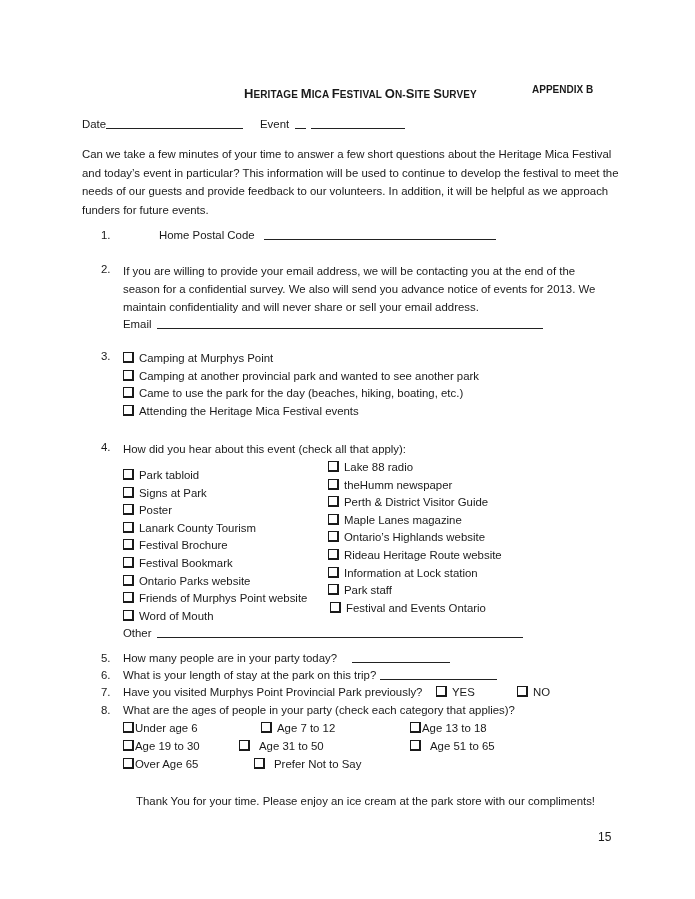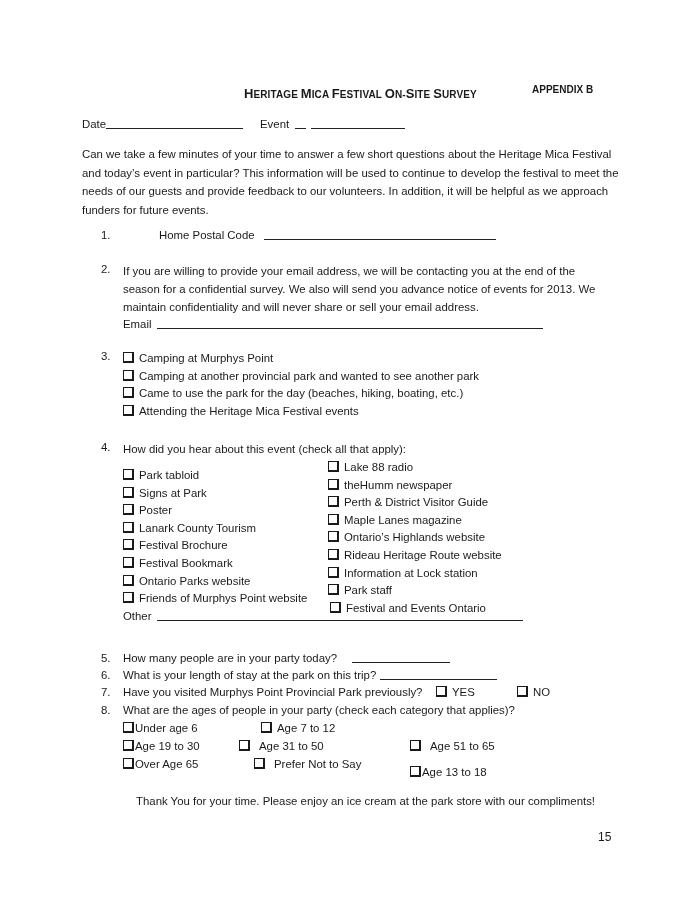--- a/index.html
+++ b/index.html
@@ -80,20 +80,21 @@
 <div class="abs qtext opt" style="top:441px;">How did you hear about this event (check all that apply):</div>
 <div class="abs qtext opt" style="top:467px;">
   <div><span class="box"></span><span>Park tabloid</span></div>
   <div><span class="box"></span><span>Signs at Park</span></div>
   <div><span class="box"></span><span>Poster</span></div>
   <div><span class="box"></span><span>Lanark County Tourism</span></div>
   <div><span class="box"></span><span>Festival Brochure</span></div>
   <div><span class="box"></span><span>Festival Bookmark</span></div>
   <div><span class="box"></span><span>Ontario Parks website</span></div>
   <div><span class="box"></span><span>Friends of Murphys Point website</span></div>
+  <div><span class="box"></span><span>Word of Mouth</span></div>
   <div>
     <span>Other</span>
     <span class="line" style="width:366px; margin-left:2px;"></span>
   </div>
 </div>
 <div class="abs col2 opt" style="top:459px;">
   <div><span class="box"></span><span>Lake 88 radio</span></div>
   <div><span class="box"></span><span>theHumm newspaper</span></div>
   <div><span class="box"></span><span>Perth &amp; District Visitor Guide</span></div>
   <div><span class="box"></span><span>Maple Lanes magazine</span></div>
@@ -118,21 +119,21 @@
 <div class="abs q" style="top:686px;">7.</div>
 <div class="abs qtext" style="top:686px;">Have you visited Murphys Point Provincial Park previously?</div>
 <div class="abs" style="left:436px; top:686px;"><span class="box"></span><span>YES</span></div>
 <div class="abs" style="left:517px; top:686px;"><span class="box"></span><span>NO</span></div>
 
 <div class="abs q" style="top:704px;">8.</div>
 <div class="abs qtext" style="top:704px;">What are the ages of people in your party (check each category that applies)?</div>
 
 <div class="abs" style="left:123px; top:722px;"><span class="box" style="margin-right:1px;"></span><span>Under age 6</span></div>
 <div class="abs" style="left:251px; top:722px;padding-left:10px;"><span class="box"></span><span>Age 7 to 12</span></div>
-<div class="abs" style="left:410px; top:722px;margin-top:44px;"><span class="box" style="margin-right:1px;"></span><span>Age 13 to 18</span></div>
+<div class="abs" style="left:410px; top:722px;"><span class="box" style="margin-right:1px;"></span><span>Age 13 to 18</span></div>
 
 <div class="abs" style="left:123px; top:740px;"><span class="box" style="margin-right:1px;"></span><span>Age 19 to 30</span></div>
 <div class="abs" style="left:239px; top:740px;"><span class="box" style="margin-right:9px;"></span><span>Age 31 to 50</span></div>
 <div class="abs" style="left:410px; top:740px;"><span class="box" style="margin-right:9px;"></span><span>Age 51 to 65</span></div>
 
 <div class="abs" style="left:123px; top:758px;"><span class="box" style="margin-right:1px;"></span><span>Over Age 65</span></div>
 <div class="abs" style="left:254px; top:758px;"><span class="box" style="margin-right:9px;"></span><span>Prefer Not to Say</span></div>
 
 <div class="abs thanks">Thank You for your time. Please enjoy an ice cream at the park store with our compliments!</div>
 <div class="abs pgnum">15</div>

